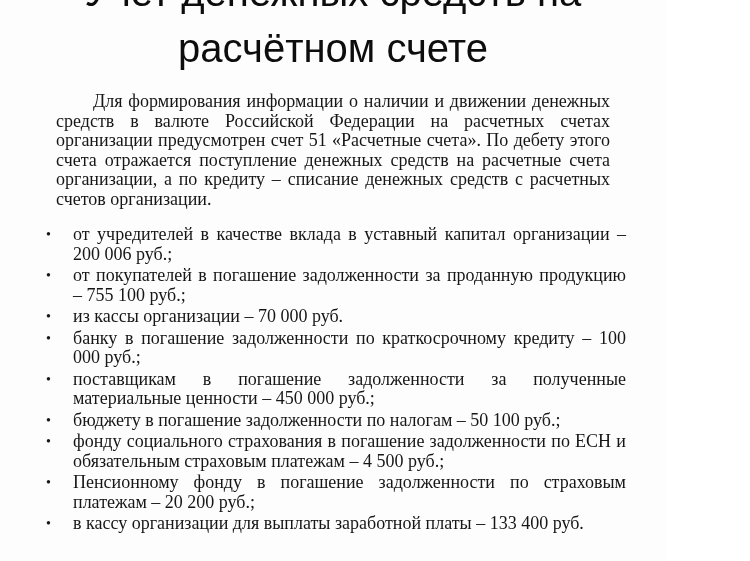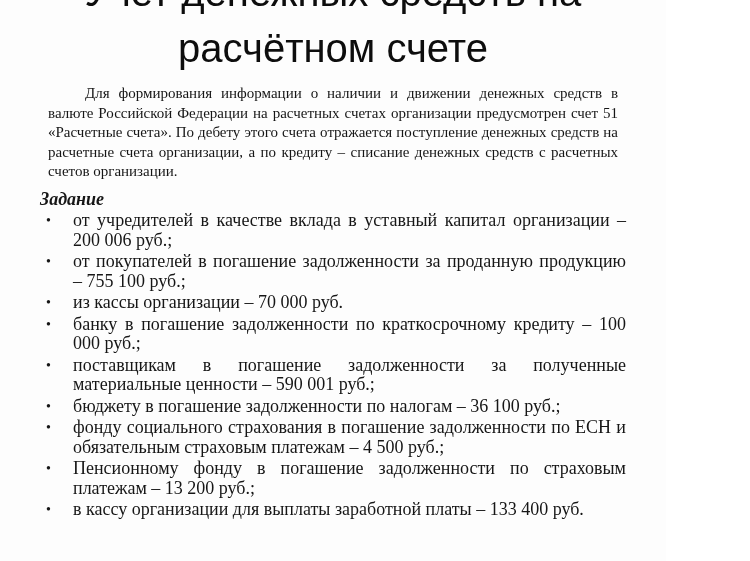--- a/index.html
+++ b/index.html
@@ -27,22 +27,22 @@
     font-size: 40px;
     line-height: 56px;
     color: #0d0d0d;
     letter-spacing: 0px;
   }
   .title .title-line {
     display: block;
     white-space: nowrap;
   }
   .para {
-    margin: 8px;
-    font-size: 15px;
+    margin: 16px;
+    font-size: 18px;
     line-height: 19.5px;
     text-align: justify;
   }
   .para.indent {
     text-indent: 37px;
   }
   .task-heading {
     margin: 0;
     font-size: 18px;
     line-height: 19.5px;
@@ -81,21 +81,20 @@
 <div class="slide">
   <div class="content">
 
     <h1 class="title">
       <span class="title-line">Учет денежных средств на</span>
       <span class="title-line">расчётном счете</span>
     </h1>
 
     <p class="para indent">Для формирования информации о наличии и движении денежных средств в валюте Российской Федерации на расчетных счетах организации предусмотрен счет 51 «Расчетные счета». По дебету этого счета отражается поступление денежных средств на расчетные счета организации, а по кредиту – списание денежных средств с расчетных счетов организации.</p>
 
-    <p class="task-heading">Задание</p>
 
 
     <ul class="bullets">
       <li>
         <span class="bullet-dot">•</span>
         <span class="li-text">от учредителей в качестве вклада в уставный капитал организации – 200 006 руб.;</span>
       </li>
       <li>
         <span class="bullet-dot">•</span>
         <span class="li-text">от покупателей в погашение задолженности за проданную продукцию – 755 100 руб.;</span>
@@ -107,33 +106,33 @@
     </ul>
 
 
     <ul class="bullets">
       <li>
         <span class="bullet-dot">•</span>
         <span class="li-text">банку в погашение задолженности по краткосрочному кредиту – 100 000 руб.;</span>
       </li>
       <li>
         <span class="bullet-dot">•</span>
-        <span class="li-text">поставщикам в погашение задолженности за полученные материальные ценности – 590 001 руб.;</span>
+        <span class="li-text">поставщикам в погашение задолженности за полученные материальные ценности – 450 000 руб.;</span>
       </li>
       <li>
         <span class="bullet-dot">•</span>
-        <span class="li-text">бюджету в погашение задолженности по налогам – 36 100 руб.;</span>
+        <span class="li-text">бюджету в погашение задолженности по налогам – 50 100 руб.;</span>
       </li>
       <li>
         <span class="bullet-dot">•</span>
         <span class="li-text">фонду социального страхования в погашение задолженности по ЕСН и обязательным страховым платежам – 4 500 руб.;</span>
       </li>
       <li>
         <span class="bullet-dot">•</span>
-        <span class="li-text">Пенсионному фонду в погашение задолженности по страховым платежам – 13 200 руб.;</span>
+        <span class="li-text">Пенсионному фонду в погашение задолженности по страховым платежам – 20 200 руб.;</span>
       </li>
       <li>
         <span class="bullet-dot">•</span>
         <span class="li-text">в кассу организации для выплаты заработной платы – 133 400 руб.</span>
       </li>
     </ul>
 
   </div>
 </div>
 

